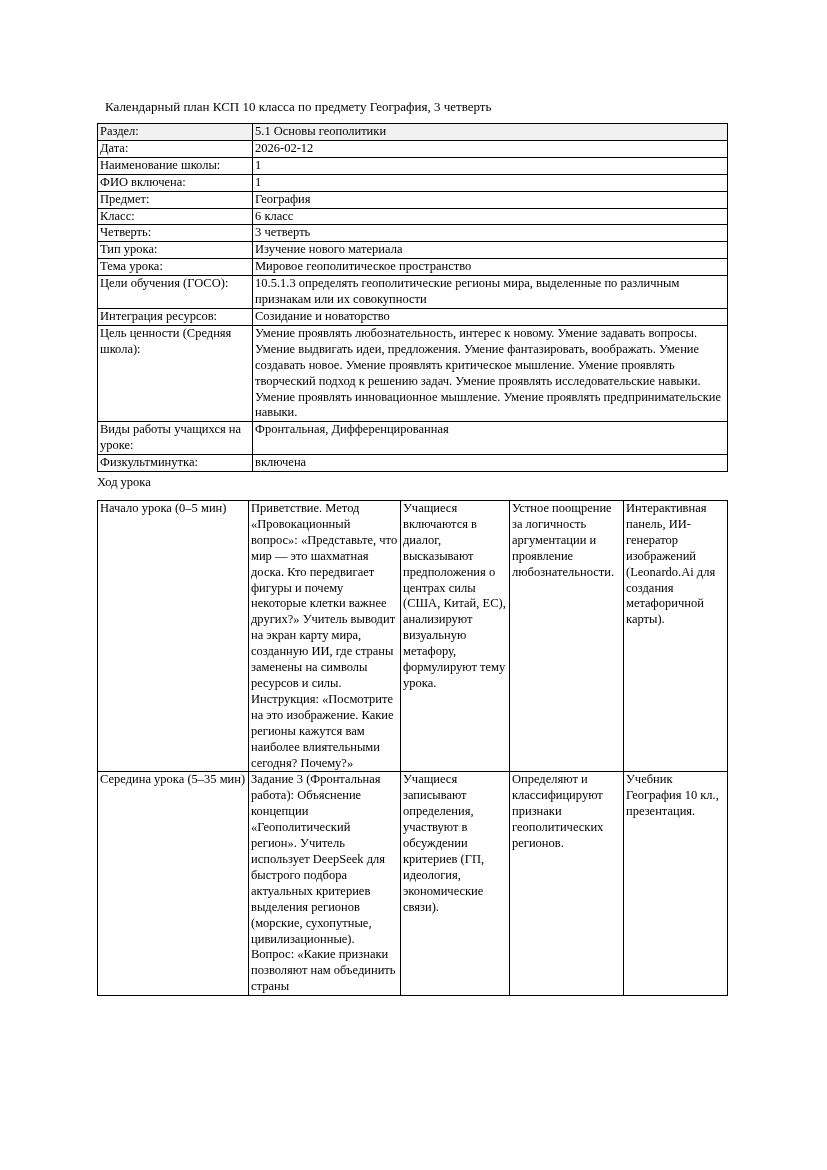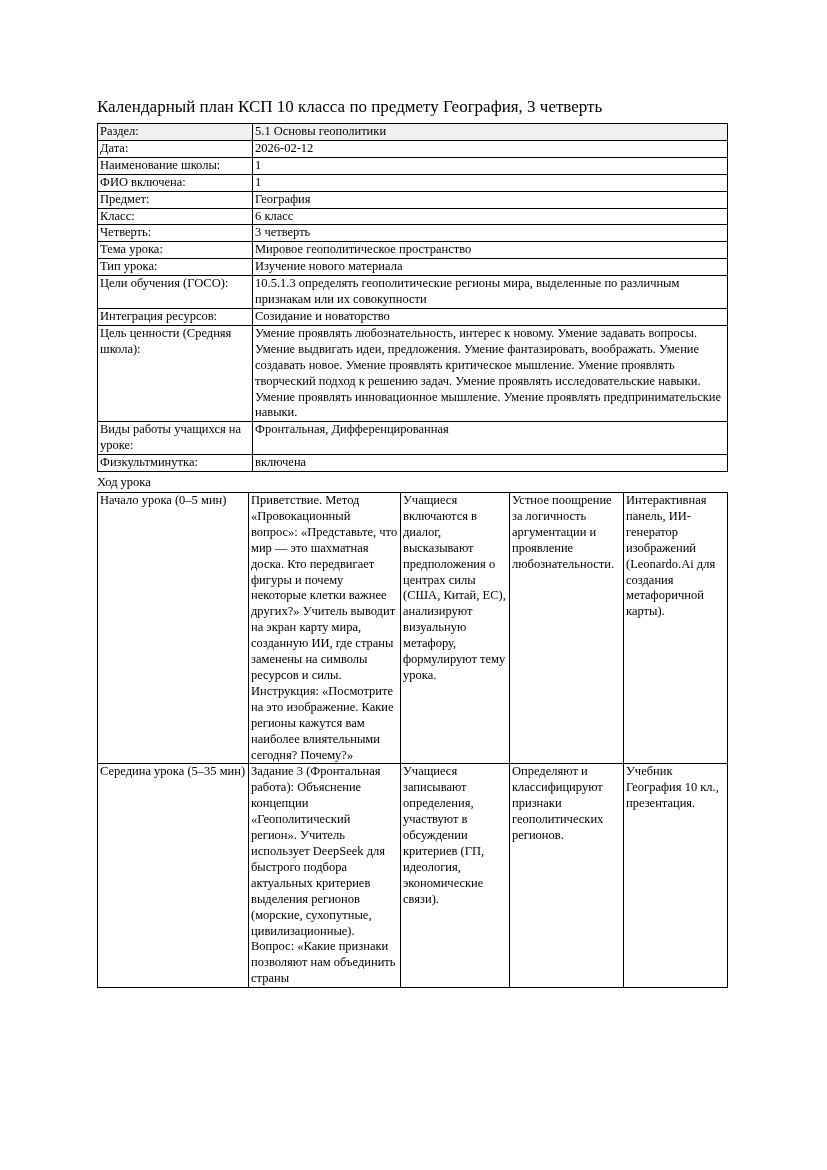--- a/index.html
+++ b/index.html
@@ -16,24 +16,24 @@
     overflow: hidden;
     background: #ffffff;
   }
   .content {
     position: absolute;
     left: 97px;
     top: 99px;
     width: 631px;
   }
   .doc-title {
-    font-size: 17px;
+    font-size: 13px;
     line-height: 15px;
     font-weight: normal;
-    margin: 0 0 9px 0;
+    margin: 0 0 9px 8px;
     white-space: nowrap;
   }
   table {
     border-collapse: collapse;
     table-layout: fixed;
     width: 630px;
     font-size: 12.5px;
     line-height: 15.9px;
   }
   td, th {
@@ -42,21 +42,21 @@
     text-align: left;
     font-weight: normal;
     padding: 0 2px;
     overflow: hidden;
     word-wrap: break-word;
   }
   .shaded { background: #f1f1f1; border-radius: 7px; }
   .section-heading {
     font-size: 12.5px;
     line-height: 16px;
-    margin: 2px 0 2px 0;
+    margin: 2px 0 10px 0;
     font-weight: normal;
   }
   .clip {
     height: 223px;
     overflow: hidden;
   }
 </style>
 </head>
 <body>
 
@@ -93,26 +93,26 @@
         </tr>
         <tr>
           <td>Класс:</td>
           <td>6 класс</td>
         </tr>
         <tr>
           <td>Четверть:</td>
           <td>3 четверть</td>
         </tr>
         <tr>
+          <td>Тип урока:</td>
+          <td>Изучение нового материала</td>
+        </tr>
+        <tr>
           <td>Тема урока:</td>
           <td>Мировое геополитическое пространство</td>
-        </tr>
-        <tr>
-          <td>Тип урока:</td>
-          <td>Изучение нового материала</td>
         </tr>
         <tr>
           <td>Цели обучения (ГОСО):</td>
           <td>10.5.1.3 определять геополитические регионы мира, выделенные по различным признакам или их совокупности</td>
         </tr>
         <tr>
           <td>Интеграция ресурсов:</td>
           <td>Созидание и новаторство</td>
         </tr>
         <tr>

